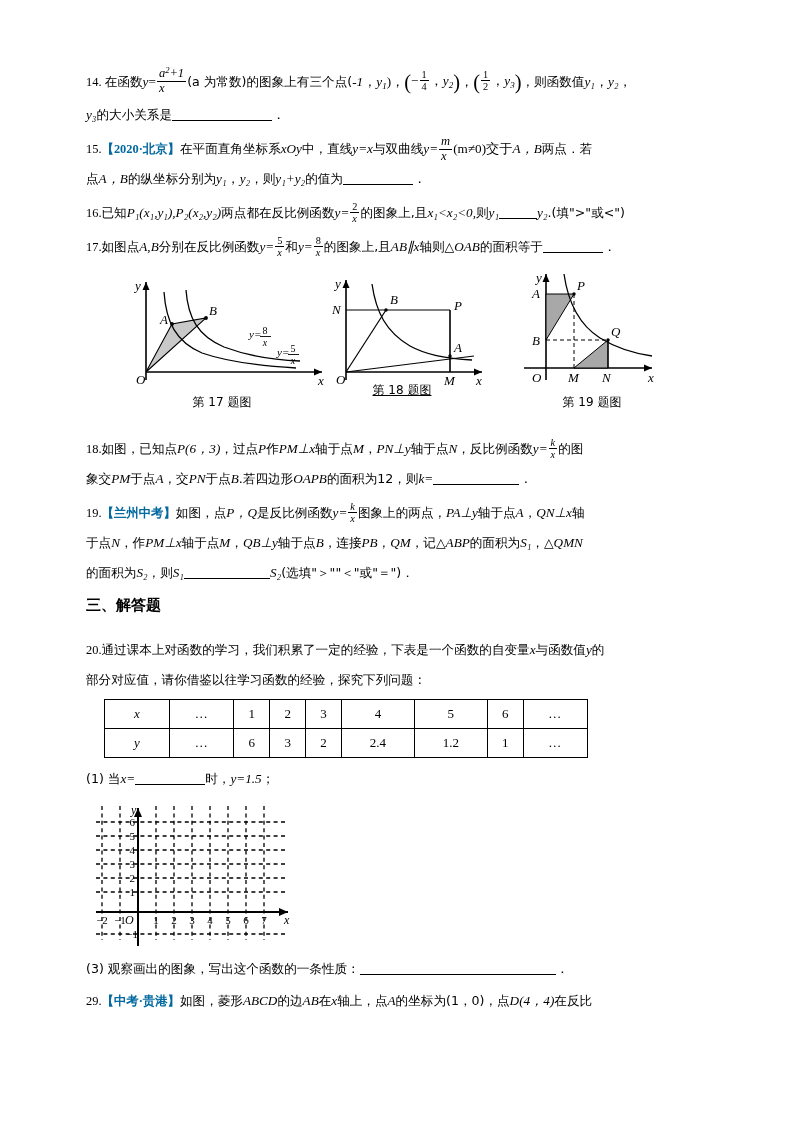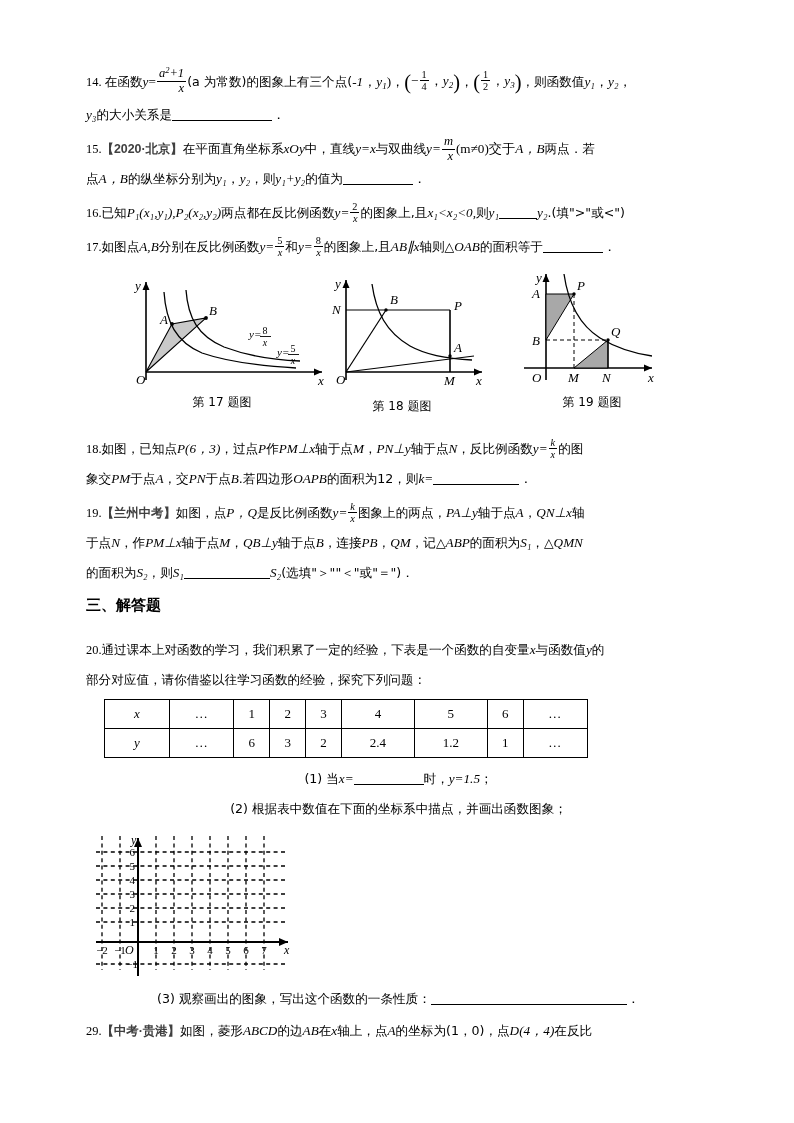--- a/index.html
+++ b/index.html
@@ -28,37 +28,37 @@
     width: 625px;
   }
   .q {
     font-size: 13.2px;
     line-height: 30px;
     margin: 0 0 4px 0;
     text-align: justify;
   }
   .qnum { font-size: 12.4px; }
   .tag {
-    color: #404040;
-    font-family: Liberation Sans, sans-serif;
+    color: #0369a1;
+    font-family: Liberation Serif, serif;
     font-weight: bold;
     font-size: 12.4px;
   }
   .cn {
     font-family: "DejaVu Sans", "Liberation Sans", sans-serif;
     font-size: 12.6px;
   }
   .it { }
   .mi { font-style: italic; font-family: "Liberation Serif", serif; }
 
   
   .frac {
     display: inline-block;
     vertical-align: -0.52em;
-    text-align: right;
+    text-align: left;
     font-size: 0.95em;
     line-height: 1.08;
     margin: 0 1px;
   }
   .frac .nu { display: block; padding: 0 2px; border-bottom: 1px solid #000; }
   .frac .de { display: block; padding: 0 2px; }
   .frac.sm { font-size: 0.78em; vertical-align: -0.46em; }
 
   
   .bigparen {
@@ -114,21 +114,21 @@
     border: 1px solid #000;
     height: 26px;
     text-align: center;
     font-size: 13px;
     font-family: "Liberation Serif", serif;
   }
   table.dt td.hd { font-style: italic; width: 62px; }
   .ell { letter-spacing: 1px; }
 
   .gridfig { margin: 6px 0 2px 6px; }
-  .sub-item { font-size: 13.2px; line-height: 30px; text-align: center; }
+  .sub-item { font-size: 13.2px; line-height: 30px; }
 </style>
 </head>
 <body>
 
 <div class="page">
 <div class="content">
 
   <div class="q">
     <span class="qnum">14.</span>
     <span class="cn">在函数</span><span class="mi">y</span><span>=</span><span class="frac"><span class="nu mi">a<sup>2</sup>+1</span><span class="de mi">x</span></span><span class="cn">(a 为常数)的图象上有三个点(</span><span class="mi">-1</span><span>，</span><span class="mi">y<sub>1</sub></span><span>)，</span><span class="pairwrap"><span class="bigparen">(</span><span>−</span><span class="frac sm"><span class="nu">1</span><span class="de">4</span></span><span>，</span><span class="mi">y<sub>2</sub></span><span class="bigparen">)</span></span><span>，</span><span class="pairwrap"><span class="bigparen">(</span><span class="frac sm"><span class="nu">1</span><span class="de">2</span></span><span>，</span><span class="mi">y<sub>3</sub></span><span class="bigparen">)</span></span><span class="cn">，则函数值</span><span class="mi">y₁</span><span>，</span><span class="mi">y₂</span><span>，</span>
@@ -209,21 +209,21 @@
         <circle cx="126" cy="88" r="1.7" fill="#000"></circle>
         <text x="66" y="36" font-family="Liberation Serif, serif" font-style="italic" font-size="13">B</text>
         <text x="8" y="46" font-family="Liberation Serif, serif" font-style="italic" font-size="13">N</text>
         <text x="130" y="42" font-family="Liberation Serif, serif" font-style="italic" font-size="13">P</text>
         <text x="130" y="84" font-family="Liberation Serif, serif" font-style="italic" font-size="13">A</text>
         <text x="120" y="117" font-family="Liberation Serif, serif" font-style="italic" font-size="13">M</text>
         <text x="12" y="116" font-family="Liberation Serif, serif" font-style="italic" font-size="13">O</text>
         <text x="152" y="117" font-family="Liberation Serif, serif" font-style="italic" font-size="13">x</text>
         <text x="11" y="20" font-family="Liberation Serif, serif" font-style="italic" font-size="13">y</text>
       </svg>
-      <div class="figcap" style="left:8px; top:130px;">第 18 题图</div>
+      <div class="figcap" style="left:8px; top:114px;text-decoration:underline;">第 18 题图</div>
     </div>
 
     <div class="figbox" style="left:430px;">
       <svg width="165" height="120" viewBox="0 0 165 120">
         <line x1="8" y1="100" x2="136" y2="100" stroke="#000" stroke-width="1.6"></line>
         <polygon points="136,100 128,96.5 128,103.5" fill="#000"></polygon>
         <line x1="30" y1="112" x2="30" y2="6" stroke="#000" stroke-width="1.6"></line>
         <polygon points="30,6 26.5,14 33.5,14" fill="#000"></polygon>
 
         <polygon points="30,26 58,26 30,72" fill="#a8a8a8" stroke="#000" stroke-width="1"></polygon>
@@ -300,23 +300,20 @@
       <td>1</td>
       <td class="ell">…</td>
     </tr>
   </tbody>
       </table>
 
   <div class="sub-item">
     <span class="cn">(1) 当</span><span class="mi">x=</span><span class="blank b70"></span><span class="cn">时，</span><span class="mi">y=1.5</span><span class="cn">；</span>
   </div>
 
-  <div class="sub-item">
-    <span class="cn">(2) 根据表中数值在下面的坐标系中描点，并画出函数图象；</span>
-  </div>
 
   <div class="gridfig">
     <svg width="210" height="148" viewBox="0 0 210 148">
 
       <g stroke="#000" stroke-width="1.3" stroke-dasharray="4,3.4">
         <line x1="10" y1="6" x2="10" y2="140"></line>
         <line x1="28" y1="6" x2="28" y2="140"></line>
         <line x1="64" y1="6" x2="64" y2="140"></line>
         <line x1="82" y1="6" x2="82" y2="140"></line>
         <line x1="100" y1="6" x2="100" y2="140"></line>

